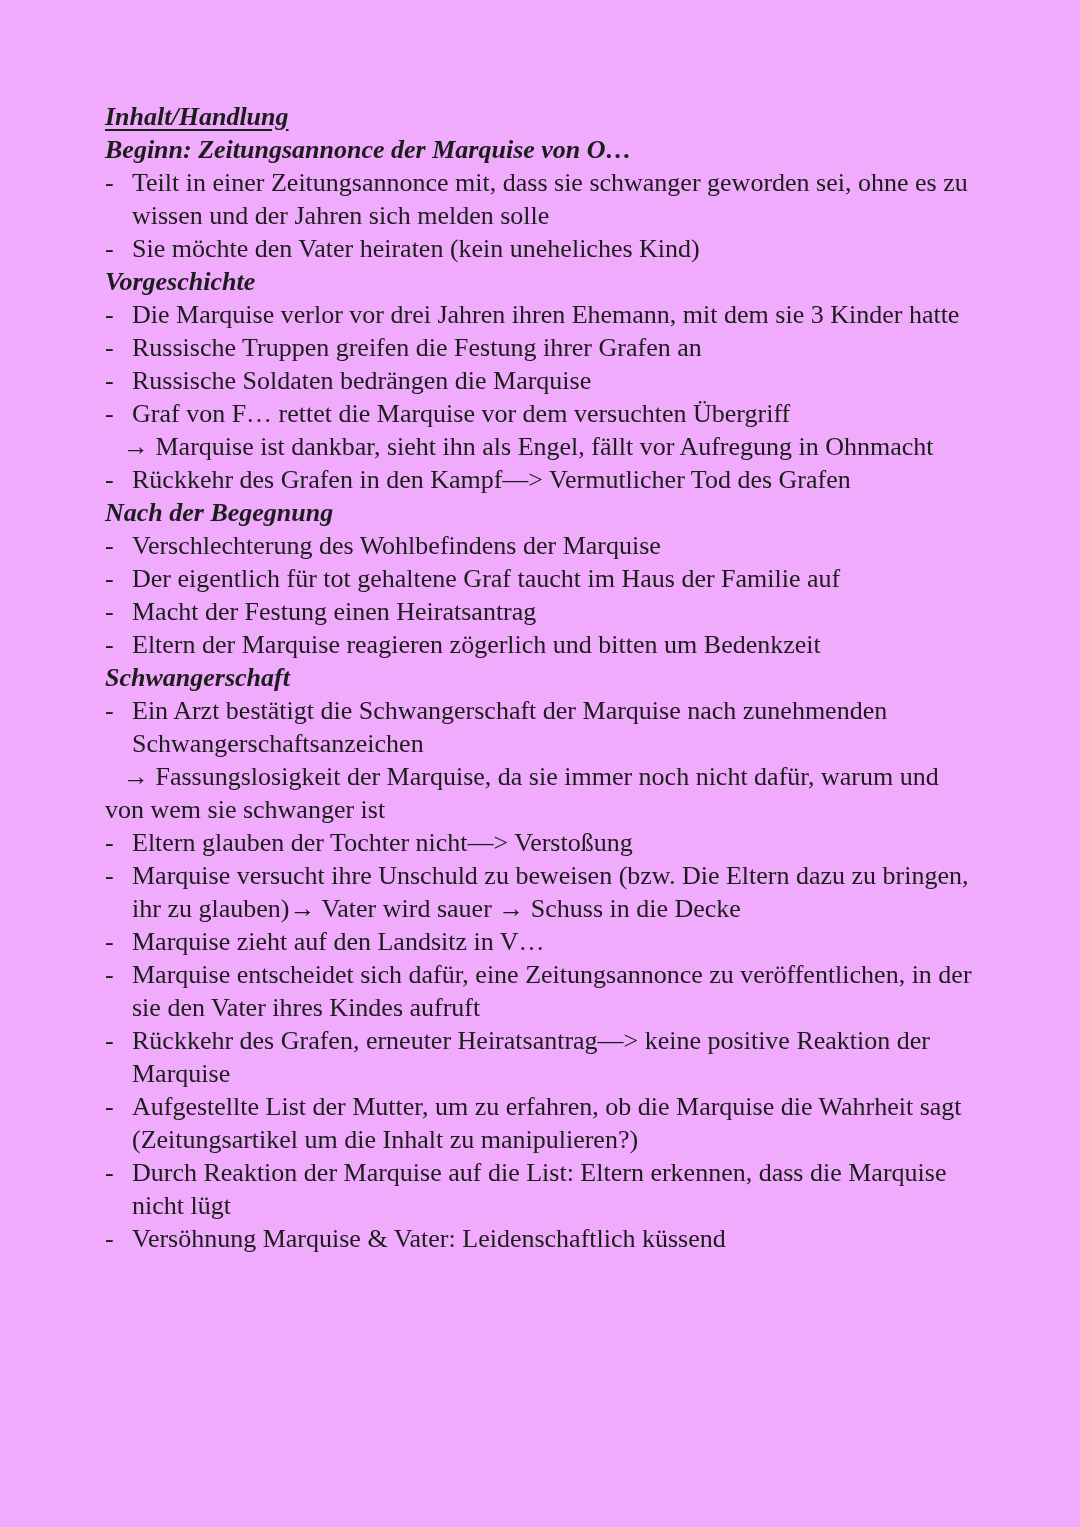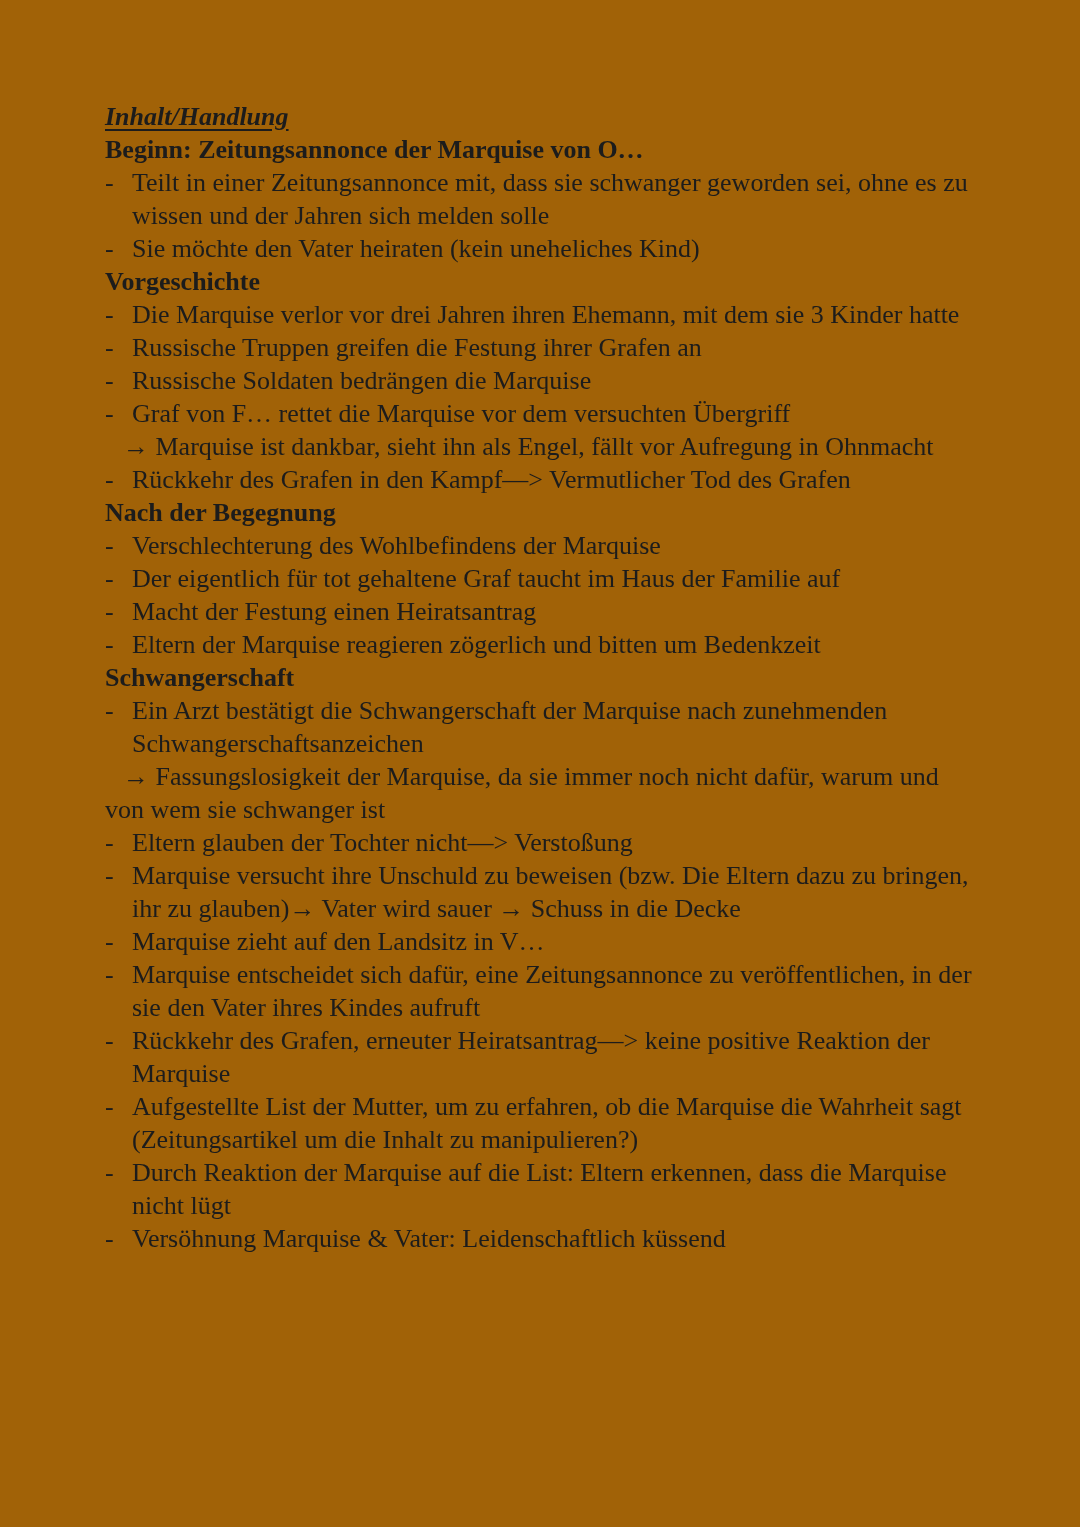--- a/index.html
+++ b/index.html
@@ -5,36 +5,37 @@
   html, body {
     margin: 0;
     padding: 0;
     background: #ffffff;
   }
   .page {
     position: relative;
     width: 1080px;
     height: 1527px;
     box-sizing: border-box;
-    background: #a16207;
+    background: #f0abfc;
     padding: 100px 100px 0 105px;
     font-family: "Liberation Serif", serif;
     color: #1c1c1c;
     font-size: 26px;
     line-height: 33px;
     overflow: hidden;
   }
   .title {
     font-style: italic;
     font-weight: 600;
     text-decoration: underline;
     text-underline-offset: 4px;
   }
   .heading {
     font-weight: bold;
+    font-style: italic;
   }
   .item.bullet {
     display: flex;
     align-items: flex-start;
   }
   .item.bullet .dash {
     flex: 0 0 27px;
     width: 27px;
   }
   .item.bullet .text {

